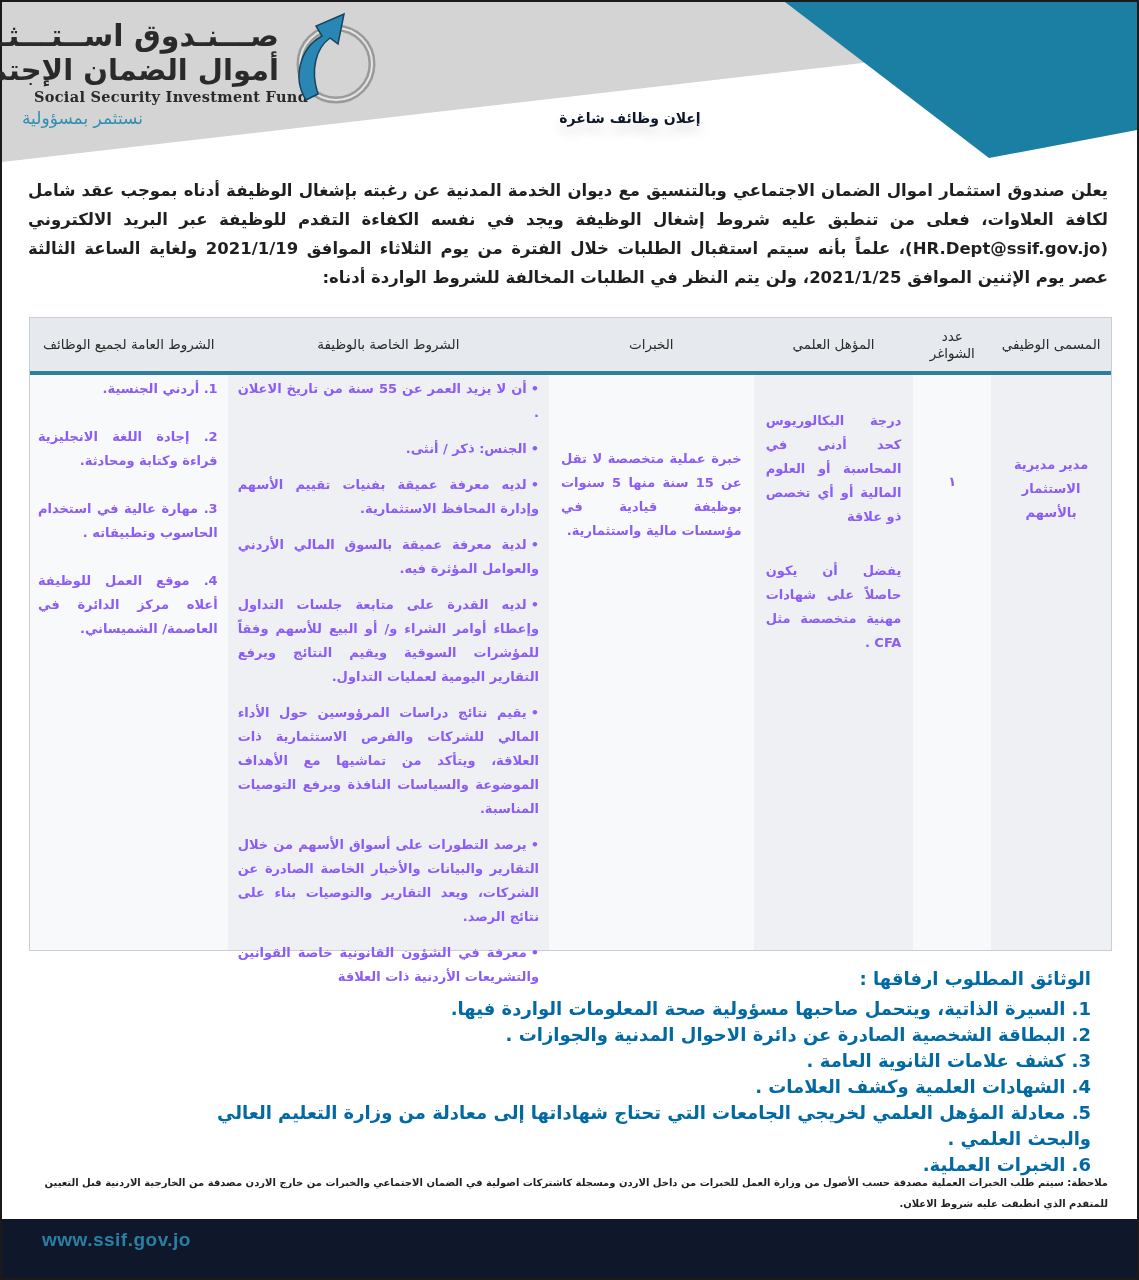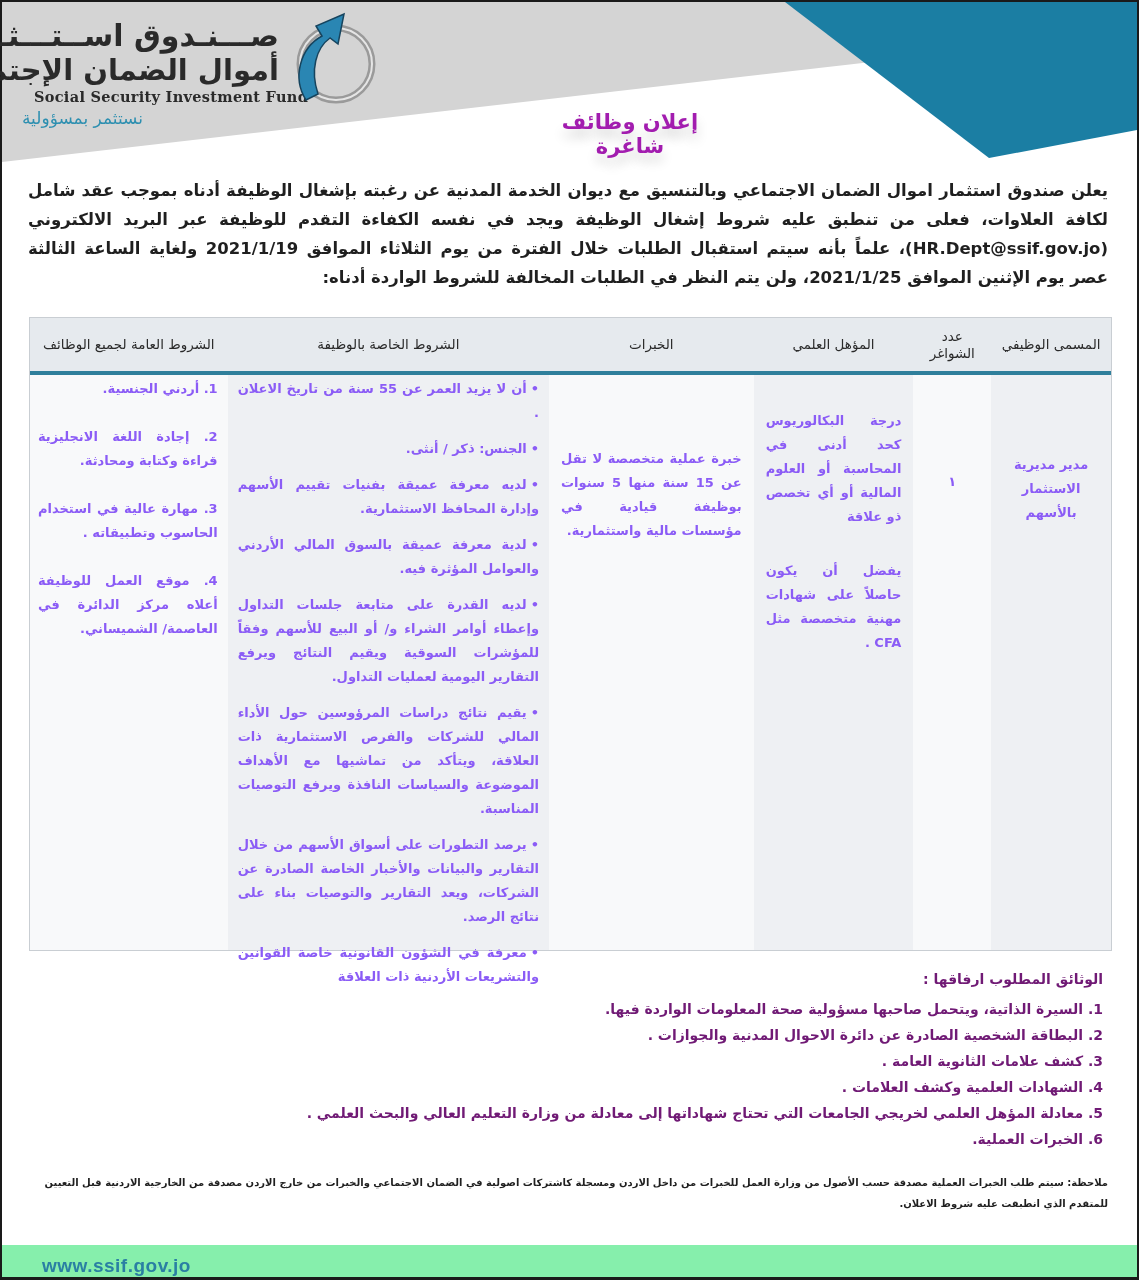--- a/index.html
+++ b/index.html
@@ -11,21 +11,21 @@
     
     .hdr-svg { position: absolute; left: 0; top: 0; width: 1139px; height: 170px; }
 
     .logo { position: absolute; left: 14px; top: 8px; width: 360px; height: 130px; }
     .logo-ar1 { position: absolute; right: 95px; top: 10px; font-size: 30px; font-weight: bold; color: #2a2a2a; direction: rtl; letter-spacing: 2px; white-space: nowrap; }
     .logo-ar2 { position: absolute; right: 95px; top: 45px; font-size: 29px; font-weight: bold; color: #2a2a2a; direction: rtl; white-space: nowrap; }
     .logo-en { position: absolute; left: 20px; top: 80px; font-family: "DejaVu Serif", serif; font-size: 14.5px; font-weight: bold; color: #2a2a2a; white-space: nowrap; letter-spacing: 0.3px; }
     .logo-tag { position: absolute; left: 8px; top: 100px; font-size: 17px; color: #2d8fb0; direction: rtl; white-space: nowrap; }
     .logo-mark { position: absolute; left: 272px; top: 0px; width: 92px; height: 100px; }
 
-    .page-title { position: absolute; left: 530px; top: 110px; width: 200px; text-align: center; font-size: 21px; font-weight: bold; color: #a21caf; direction: rtl; text-shadow: 0 8px 12px rgba(0,0,0,0.18); }
+    .page-title { position: absolute; left: 530px; top: 110px; width: 200px; text-align: center; font-size: 14px; font-weight: bold; color: #0f172a; direction: rtl; text-shadow: 0 8px 12px rgba(0,0,0,0.18); }
 
     
     .intro { position: absolute; left: 28px; top: 176px; width: 1080px; direction: rtl; text-align: justify; text-align-last: right; font-size: 16.5px; line-height: 29px; font-weight: bold; color: #1f1f1f; }
 
     
     .tbl { position: absolute; left: 29px; top: 317px; width: 1083px; height: 634px; border: 1px solid #c9ced3; direction: rtl; }
     .thead { position: absolute; left: 0; top: 0; right: 0; height: 53px; background: #e6eaee; display: flex; }
     .thead .th { display: flex; align-items: center; justify-content: center; text-align: center; font-size: 13.5px; line-height: 17px; color: #2a2a2a; padding: 0 8px; }
     .tbar { position: absolute; left: 0; right: 0; top: 53px; height: 4px; background: #2f7f9b; }
     .tbody { position: absolute; left: 0; right: 0; top: 57px; bottom: 0; display: flex; }
@@ -43,28 +43,28 @@
     .cell-center { position: absolute; left: 0; right: 0; text-align: center; }
     .qual-block { position: absolute; left: 12px; right: 12px; text-align: justify; text-align-last: right; }
     .exp-block { position: absolute; left: 12px; right: 12px; text-align: justify; text-align-last: right; top: 72px; }
     .spec-list { position: absolute; left: 10px; right: 10px; top: 2px; list-style: none; }
     .spec-list li { text-align: justify; text-align-last: right; margin-bottom: 12px; }
     .spec-list li .dot { margin-left: 4px; }
     .gen-list { position: absolute; left: 8px; right: 10px; top: 2px; list-style: none; }
     .gen-list li { text-align: justify; text-align-last: right; margin-bottom: 24px; }
 
     
-    .docs { position: absolute; right: 36px; top: 966px; width: 900px; direction: rtl; font-size: 14px; line-height: 26px; color: #701a75; font-weight: bold; }
+    .docs { position: absolute; right: 48px; top: 966px; width: 900px; direction: rtl; font-size: 18px; line-height: 26px; color: #0369a1; font-weight: bold; }
     .docs .docs-title { margin-bottom: 4px; }
     .docs ol { list-style: none; }
     .docs li { margin-bottom: 0; }
 
     .note { position: absolute; left: 28px; top: 1172px; width: 1080px; direction: rtl; font-size: 10px; line-height: 21px; color: #1f1f1f; font-weight: bold; text-align: right; }
 
-    .footer { position: absolute; left: 2px; right: 2px; bottom: 3px; height: 32px; background: #86efac; }
+    .footer { position: absolute; left: 2px; right: 2px; bottom: 3px; height: 58px; background: #0f172a; }
     .footer-url { position: absolute; left: 40px; top: 10px; font-family: "Liberation Sans", sans-serif; font-size: 19px; font-weight: bold; color: #2a7fa3; letter-spacing: 0.5px; }
   </style>
 </head>
 <body>
 
 <div class="frame"></div>
 
 <svg class="hdr-svg" viewBox="0 0 1139 170">
   <polygon points="2,2 1080,2 1080,38 2,162" fill="#d4d4d4"></polygon>
   <polygon points="785,2 1137,2 1137,130 989,158" fill="#1b7ea3"></polygon>

